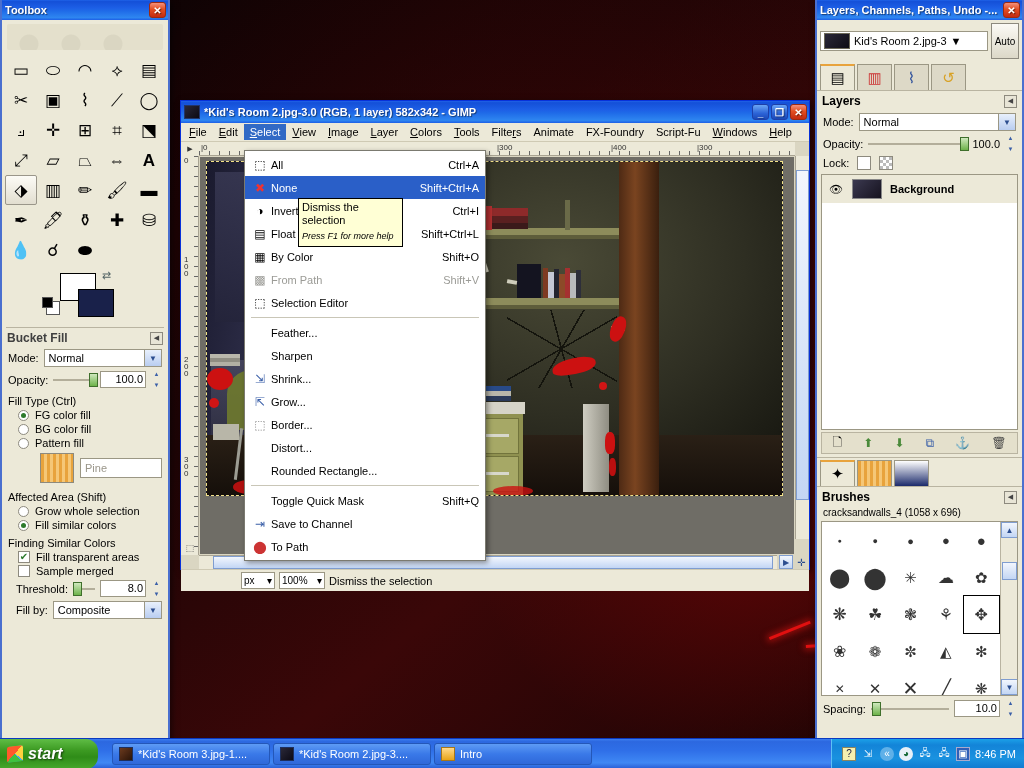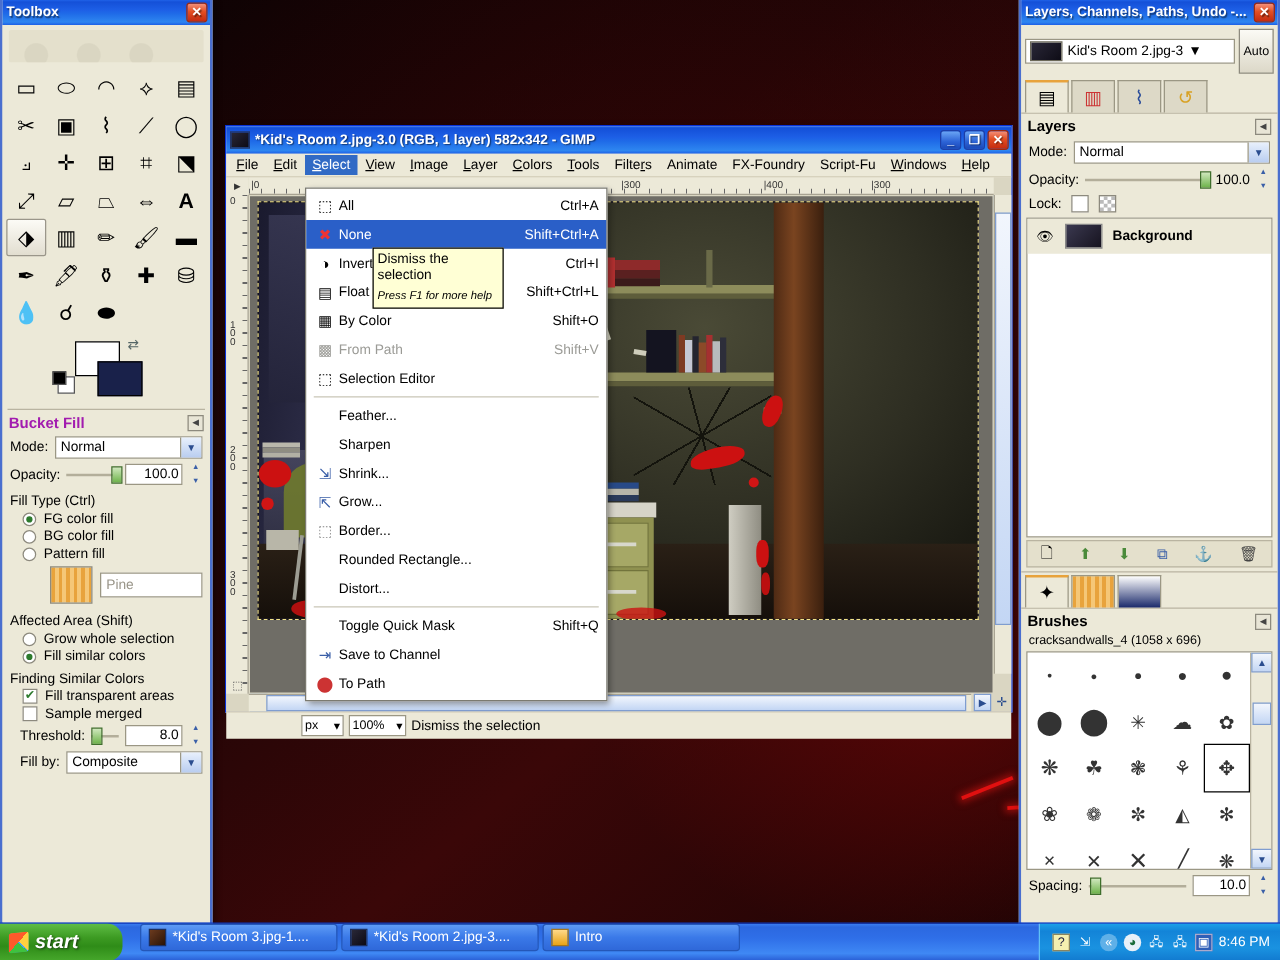--- a/index.html
+++ b/index.html
@@ -76,21 +76,21 @@
   .colorarea { position: relative; height: 56px; margin-top: 4px; }
   .fg-sw { position:absolute; left: 58px; top: 4px; width: 36px; height: 28px; background:#fff; border:1px solid #000; }
   .bg-sw { position:absolute; left: 76px; top: 20px; width: 36px; height: 28px; background:#19214a; border:1px solid #000; }
   .swap-ic { position:absolute; left:100px; top:0px; font-size:11px; color:#566; }
   .def-ic { position:absolute; left:44px; top:32px; width:14px; height:14px; background:#fff; border:1px solid #555; }
   .def-ic:before { content:''; position:absolute; left:-5px; top:-5px; width:9px;height:9px;background:#000;border:1px solid #555;}
   .sep-line { border-top:1px solid #b9b4a1; margin: 2px 4px 0 4px; }
 
   
   .opt-head { display:flex; align-items:center; padding: 3px 5px 2px 5px; }
-  .opt-head h3 { margin:0; font-size: 12px; font-weight: bold; color:#a21caf; flex:1; }
+  .opt-head h3 { margin:0; font-size: 12px; font-weight: bold; color:#404040; flex:1; }
   .mini-btn { width:13px;height:13px;border:1px solid #8d8a7e;background:#e8e5d6;display:flex;align-items:center;justify-content:center;font-size:7px;color:#444;}
   .row { display:flex; align-items:center; padding: 2px 6px; gap:5px; }
   .row label { white-space:nowrap; }
   .combo {
     flex:1; height:18px; background:#fff; border:1px solid #9b9784;
     display:flex; align-items:center; padding-left:4px; position:relative; font-size:11px;
   }
   .combo .arrow {
     position:absolute; right:0; top:0; width:17px; height:16px;
     background: linear-gradient(180deg,#e8f0fc,#b9cdf0);
@@ -182,21 +182,21 @@
   .bcell.sel { outline:1px solid #000; }
   .lockrow { display:flex; align-items:center; gap:8px; padding: 2px 6px;}
   .lock-box { width:14px;height:14px;background:#fff;border:1px solid #8d8a7e;}
   .lock-box.tr { background: repeating-conic-gradient(#bbb 0% 25%, #fff 0% 50%) 50% / 6px 6px;}
 
   
   #taskbar {
     position:absolute; left:0; bottom:0; width:1024px; height:30px;
     background: linear-gradient(180deg,#3b7df0 0%, #2c68e0 9%, #2f6fe8 40%, #3f88f4 82%, #2b62d8 100%);
     border-top: 1px solid #0b39c0;
-    display:flex; align-items:flex-start; z-index: 90;
+    display:flex; align-items:center; z-index: 90;
   }
   #startbtn {
     width: 98px; height: 30px; flex:0 0 auto;
     background: linear-gradient(180deg,#5fbd45 0%,#3c9a22 38%,#2f8c18 60%,#47a82c 100%);
     border-radius: 0 12px 12px 0;
     display:flex; align-items:center; gap:5px; padding-left:7px;
     color:#fff; font-style: italic; font-weight: bold; font-size:16px;
     text-shadow: 1px 1px 2px rgba(0,0,0,0.6);
   }
   .flag { width:16px; height:16px;
@@ -665,26 +665,26 @@
       <span class="mlabel">Grow...</span>
       <span class="maccel"></span>
     </div>
     <div class="mrow">
       <span class="micon" style="color:#888;">⬚</span>
       <span class="mlabel">Border...</span>
       <span class="maccel"></span>
     </div>
     <div class="mrow">
       <span class="micon"></span>
+      <span class="mlabel">Distort...</span>
+      <span class="maccel"></span>
+    </div>
+    <div class="mrow">
+      <span class="micon"></span>
       <span class="mlabel">Rounded Rectangle...</span>
-      <span class="maccel"></span>
-    </div>
-    <div class="mrow">
-      <span class="micon"></span>
-      <span class="mlabel">Distort...</span>
       <span class="maccel"></span>
     </div>
     <div class="msep"></div>
     <div class="mrow">
       <span class="micon"></span>
       <span class="mlabel">Toggle Quick Mask</span>
       <span class="maccel">Shift+Q</span>
     </div>
     <div class="mrow">
       <span class="micon" style="color:#3a5fa8;">⇥</span>

